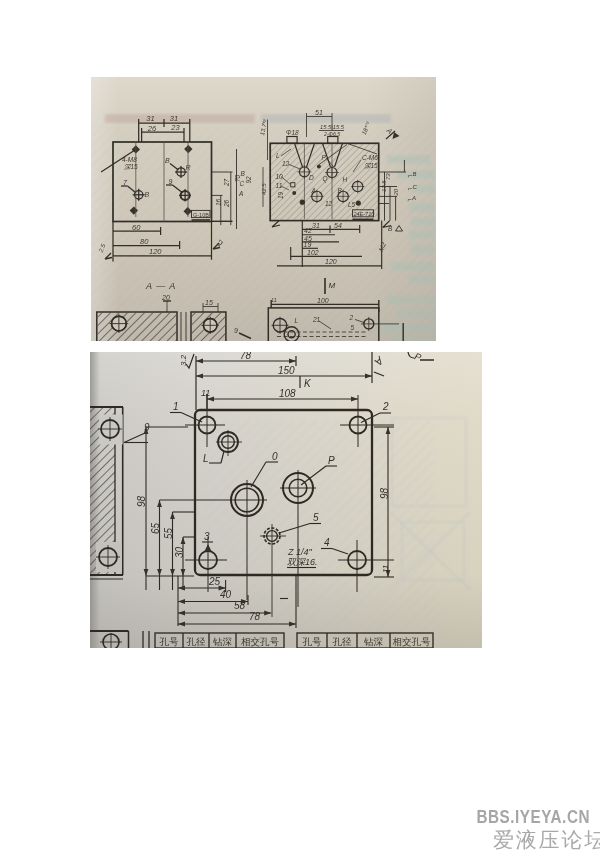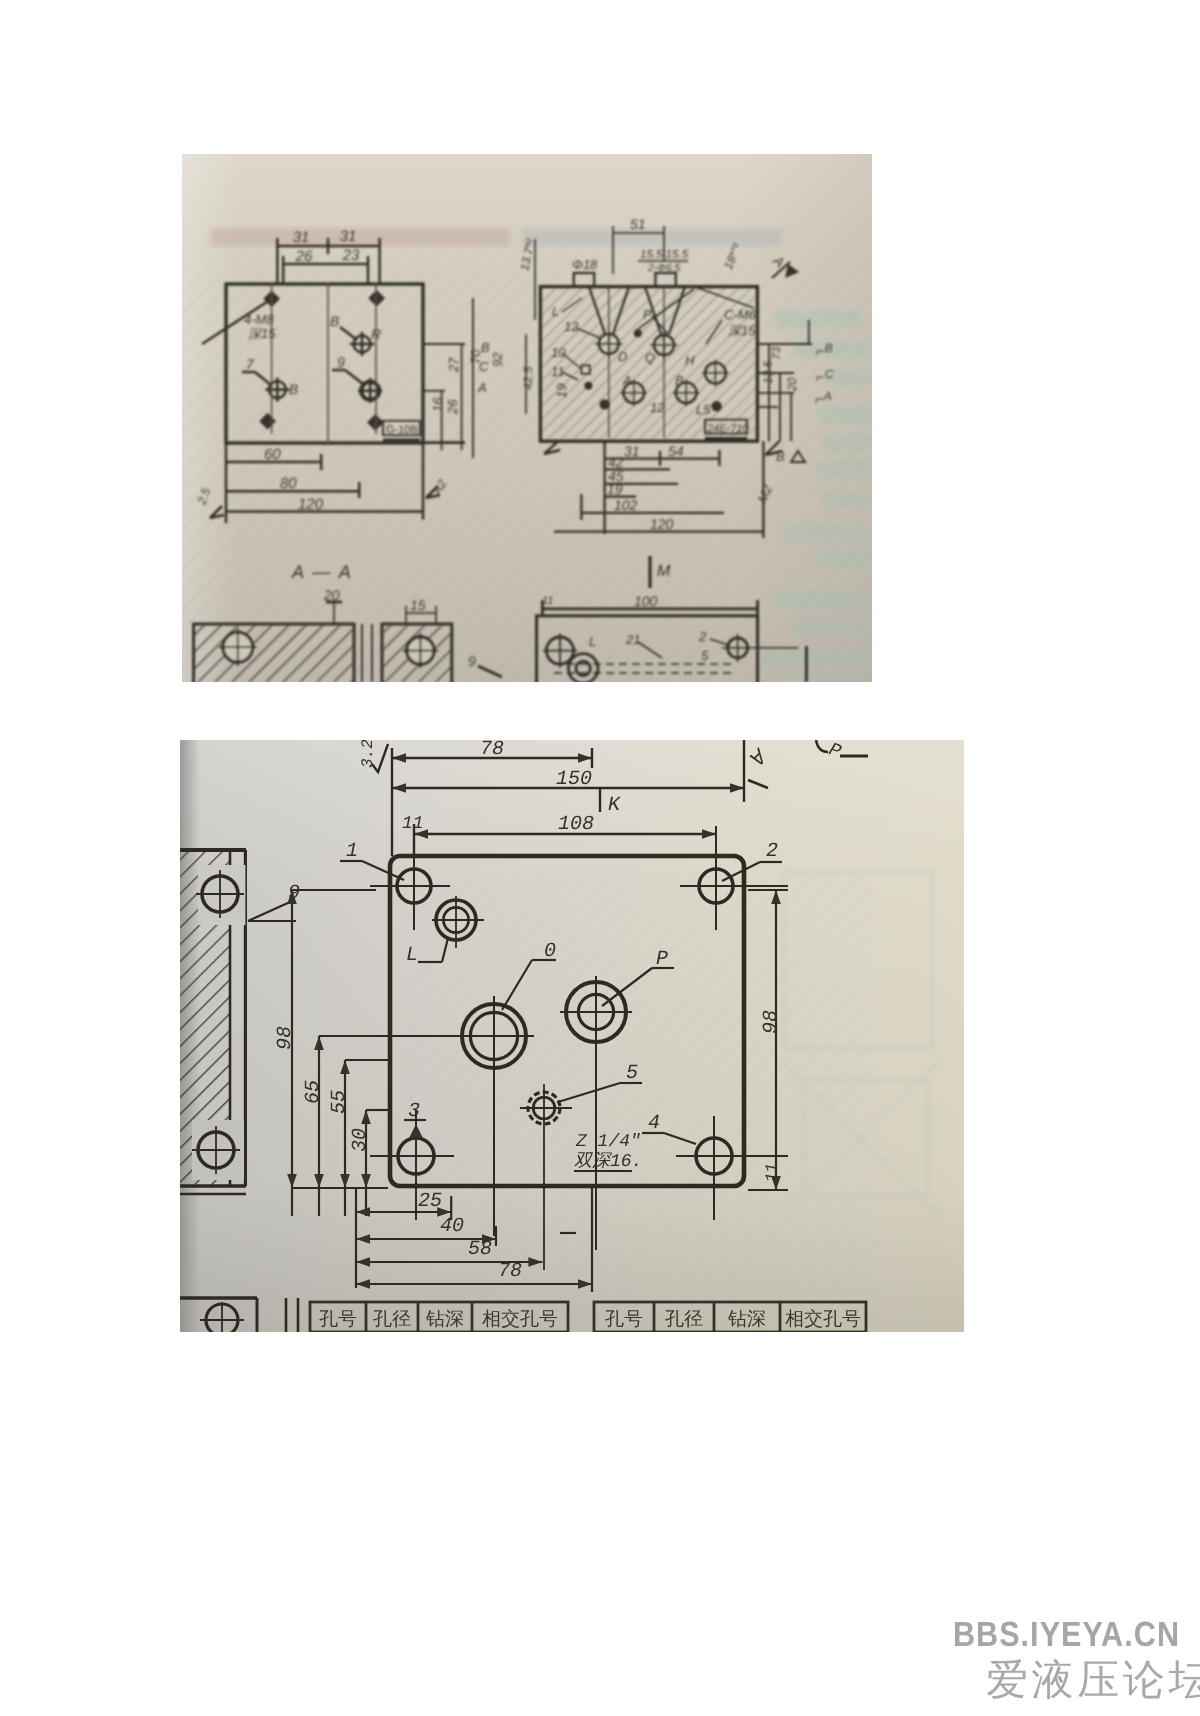--- a/index.html
+++ b/index.html
@@ -512,21 +512,21 @@
 <text x="226" y="226" fill="#3d3831" stroke="none" font-size="7" font-style="italic">100</text>
 <text x="180" y="225" fill="#3d3831" stroke="none" font-size="5.5" font-style="italic">11</text>
         </g>
 
 <line x1="312.2" y1="246" x2="312.2" y2="264" stroke-width="1.4"></line>
 </g>
 </svg>
 
 </div>
 
-<div class="ph" style="left:90px;top:370px;width:389px;height:296px;font-family:Liberation Mono, monospace;">
+<div class="ph" style="left:90px;top:352px;width:389px;height:296px;">
 <svg id="svgbot" width="392" height="296" viewBox="0 0 392 296" xmlns="http://www.w3.org/2000/svg">
 <defs>
   <linearGradient id="bbgh" x1="0" y1="0" x2="1" y2="0">
     <stop offset="0" stop-color="#c9c7c2"></stop>
     <stop offset="0.3" stop-color="#d2cfc8"></stop>
     <stop offset="0.62" stop-color="#d8d4c7"></stop>
     <stop offset="1" stop-color="#ded8c4"></stop>
   </linearGradient>
   <linearGradient id="bbgv" x1="0" y1="0" x2="0" y2="1">
     <stop offset="0" stop-color="#ffffff" stop-opacity="0.22"></stop>

